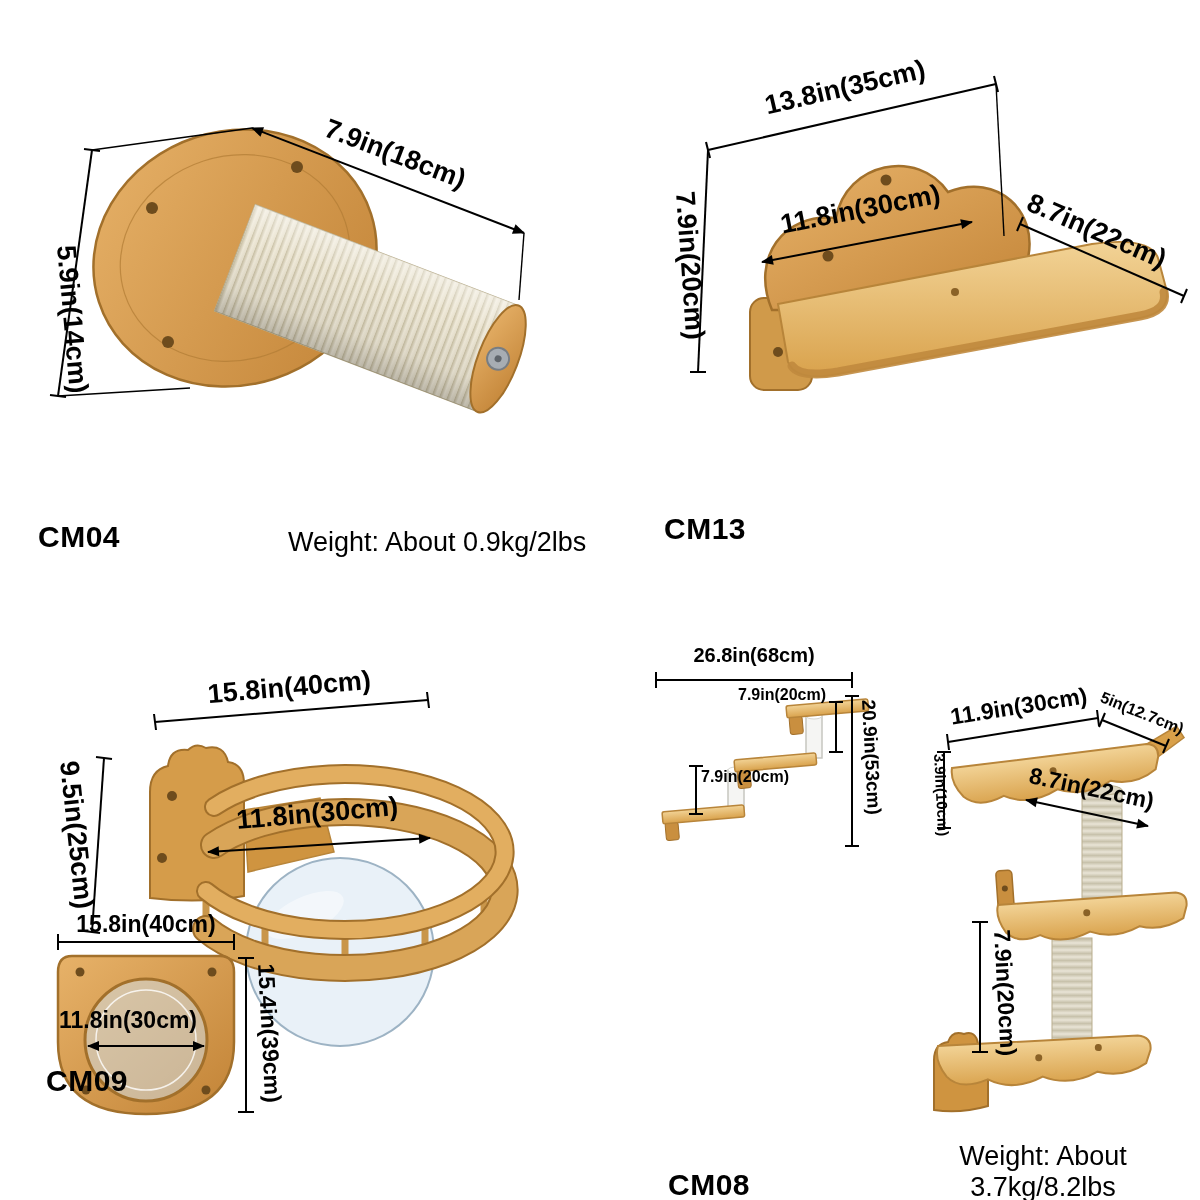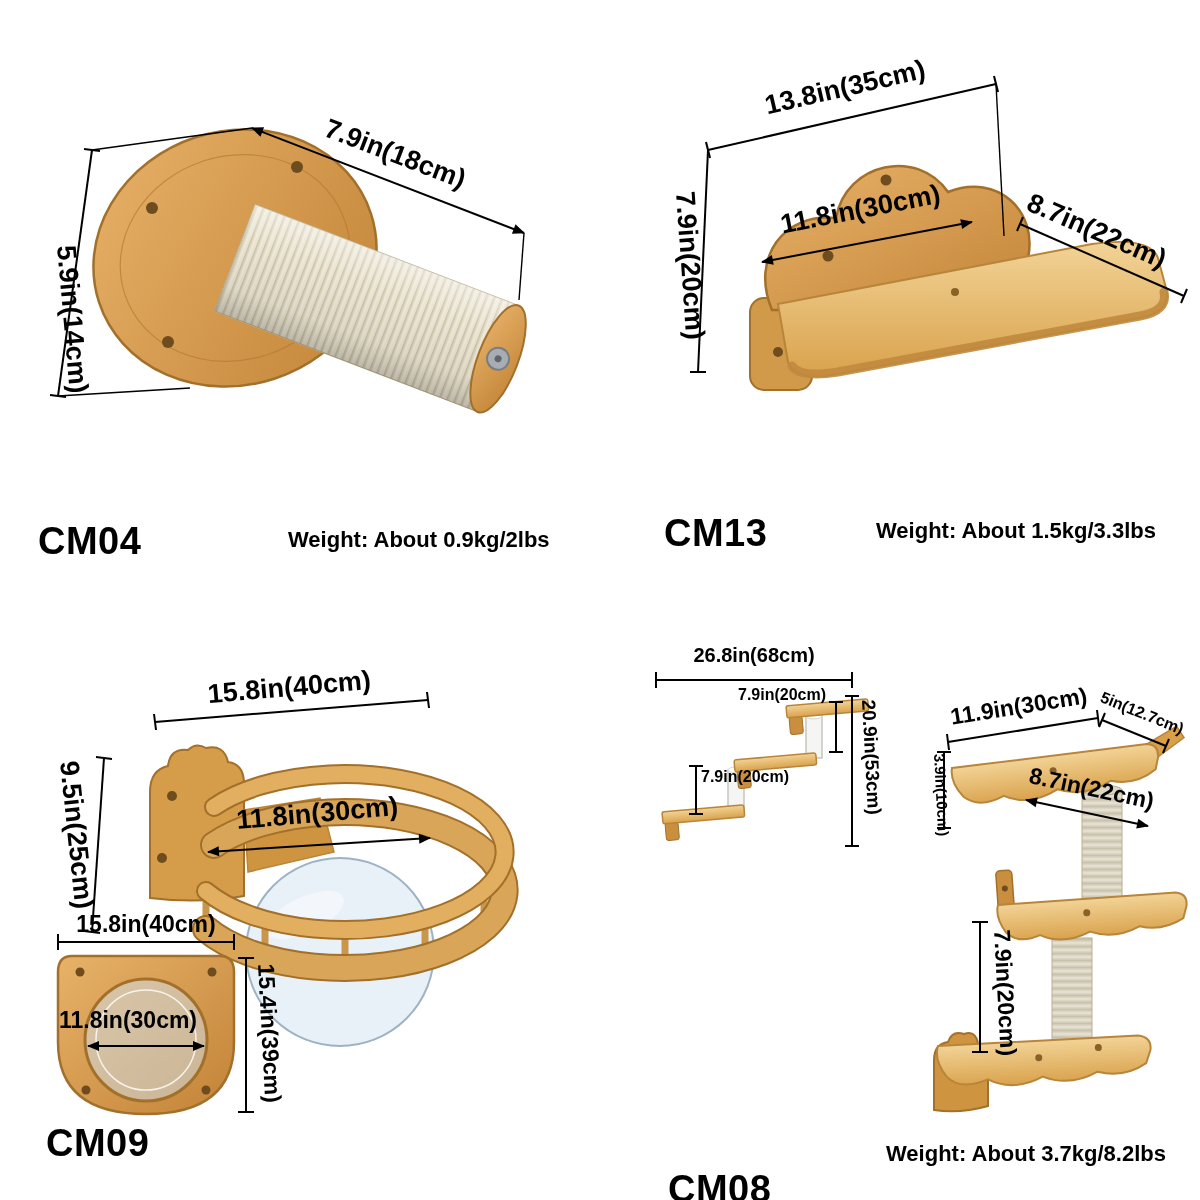--- a/index.html
+++ b/index.html
@@ -3,22 +3,22 @@
 <meta charset="utf-8">
 <style>
   html,body{margin:0;padding:0;background:#fff;}
   .canvas{position:relative;width:1200px;height:1200px;background:#ffffff;overflow:hidden;
           font-family:"Liberation Sans",sans-serif;}
   .quad{position:absolute;width:600px;height:600px;}
   #q-cm04{left:0;top:0;}
   #q-cm13{left:600px;top:0;}
   #q-cm09{left:0;top:600px;}
   #q-cm08{left:600px;top:600px;}
-  .pid{position:absolute;font-weight:bold;font-size:38px;color:#000;letter-spacing:.5px;}
-  .pweight{position:absolute;font-weight:bold;font-size:22px;color:#000;}
+  .pid{position:absolute;font-weight:bold;font-size:30px;color:#000;letter-spacing:.5px;}
+  .pweight{position:absolute;font-weight:normal;font-size:27px;color:#000;}
   .dim-line{stroke:#000;stroke-width:2;fill:none;}
   .dim-thin{stroke:#000;stroke-width:1.4;fill:none;}
   .dim-text{font-family:"Liberation Sans",sans-serif;font-weight:bold;fill:#000;stroke:none;}
 </style>
 </head>
 <body>
 
 <div class="canvas">
 
   <svg id="q-cm04" class="quad" viewBox="0 0 600 600">
@@ -311,20 +311,19 @@
       <line class="dim-line" x1="372" y1="322" x2="388" y2="322"></line>
       <line class="dim-line" x1="372" y1="452" x2="388" y2="452"></line>
       <text class="dim-text" font-size="23" text-anchor="start" transform="translate(394,330) rotate(87)">7.9in(20cm)</text>
     </g>
   </svg>
 
   <div class="pid" style="left:38px;top:520px;">CM04</div>
   <div class="pweight" style="left:288px;top:527px;">Weight: About 0.9kg/2lbs</div>
 
   <div class="pid" style="left:664px;top:512px;">CM13</div>
-  <div class="pweight" style="left:876px;top:518px;">Weight: About 1.5kg/3.3lbs</div>
-
-  <div class="pid" style="left:46px;top:1122px;">CM09</div>
+
+  <div class="pid" style="left:46px;top:1064px;">CM09</div>
 
   <div class="pid" style="left:668px;top:1168px;">CM08</div>
   <div class="pweight" style="left:886px;top:1141px;text-align:center;">Weight: About 3.7kg/8.2lbs</div>
 
 </div>
 
 </body></html>

